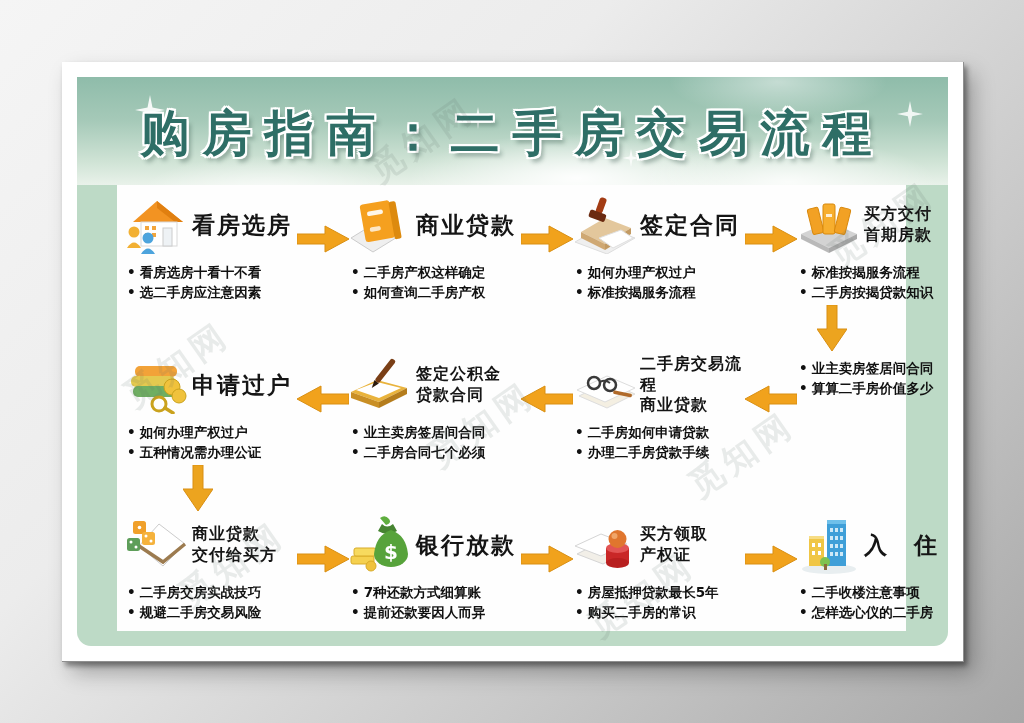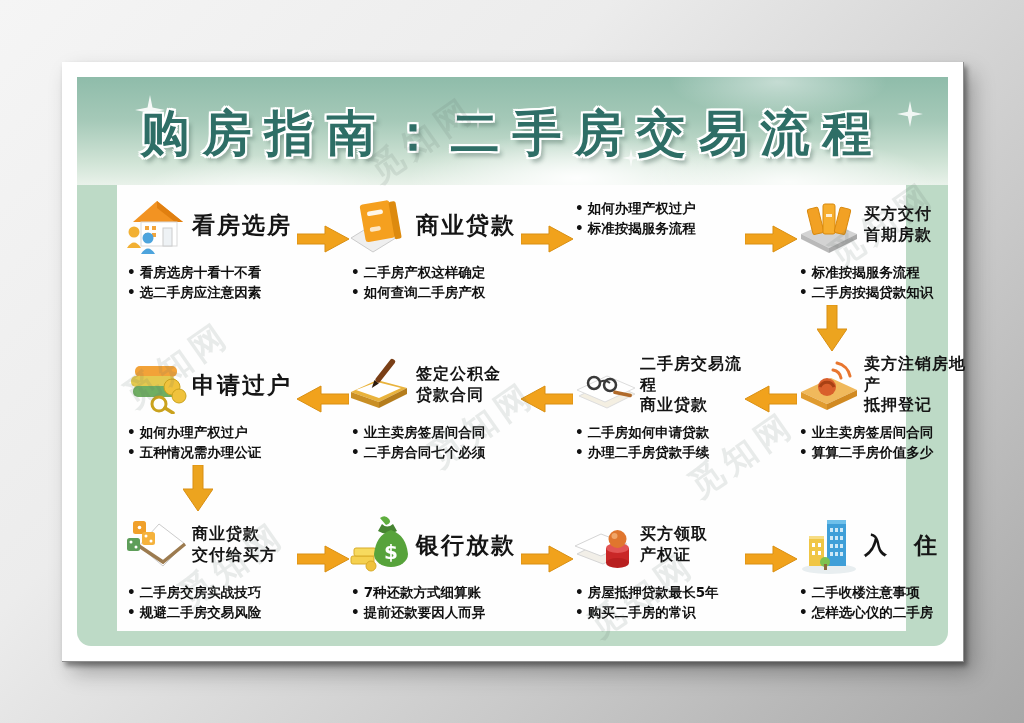--- a/index.html
+++ b/index.html
@@ -152,20 +152,36 @@
                 <span>如何查询二手房产权</span>
               </li>
             </ul>
           </div>
           <div class="harrow">
             <svg width="52" height="32" viewBox="0 0 52 32">
               <polygon points="0,11 28,11 28,3 52,16 28,29 28,21 0,21" fill="#f1a21c" stroke="#d98f12" stroke-width="1"></polygon>
             </svg>
           </div>
           <div class="cell">
+            <div class="cell-top">
+              <div class="icon">
+                <svg viewBox="0 0 64 58">
+  <polygon points="2,46 30,30 62,42 34,58" fill="#efefef" stroke="#dddddd"></polygon>
+  <polygon points="8,36 32,22 58,32 32,48" fill="#e3c79c"></polygon>
+  <polygon points="8,36 32,48 32,54 8,42" fill="#cfa873"></polygon>
+  <polygon points="58,32 32,48 32,54 58,38" fill="#c29a63"></polygon>
+  <g transform="rotate(20 26 14)">
+    <rect x="23" y="1" width="7" height="16" rx="2.5" fill="#a33c14"></rect>
+    <rect x="18" y="16" width="17" height="8" rx="2" fill="#6b2a10"></rect>
+  </g>
+  <polygon points="26,42 48,34 60,42 40,52" fill="#ffffff" stroke="#e0e0e0"></polygon>
+</svg>
+              </div>
+              <div class="cell-title t1"><span>签定合同</span></div>
+            </div>
             <ul class="bullets">
               <li class="bullet">
                 <span class="dot">•</span>
                 <span>如何办理产权过户</span>
               </li>
               <li class="bullet">
                 <span class="dot">•</span>
                 <span>标准按揭服务流程</span>
               </li>
             </ul>
@@ -299,34 +315,20 @@
                 <span>办理二手房贷款手续</span>
               </li>
             </ul>
           </div>
           <div class="harrow">
             <svg width="52" height="32" viewBox="0 0 52 32">
               <polygon points="52,11 24,11 24,3 0,16 24,29 24,21 52,21" fill="#f1a21c" stroke="#d98f12" stroke-width="1"></polygon>
             </svg>
           </div>
           <div class="cell">
-            <div class="cell-top">
-              <div class="icon">
-                <svg viewBox="0 0 64 58">
-  <polygon points="4,36 34,22 60,34 30,48" fill="#f0b95c"></polygon>
-  <polygon points="4,36 30,48 30,54 4,42" fill="#e09b2f"></polygon>
-  <polygon points="60,34 30,48 30,54 60,40" fill="#d18a22"></polygon>
-  <circle cx="30" cy="31" r="9" fill="#d95f2b"></circle>
-  <path d="M23 31 a7.5 7.5 0 0 1 14 0" fill="none" stroke="#a84114" stroke-width="3"></path>
-  <path d="M36 14 a10 10 0 0 1 8 8" fill="none" stroke="#e8762f" stroke-width="3" stroke-linecap="round"></path>
-  <path d="M40 7 a17 17 0 0 1 13 13" fill="none" stroke="#e8762f" stroke-width="3" stroke-linecap="round"></path>
-</svg>
-              </div>
-              <div class="cell-title t2"><span>卖方注销房地产</span><br><span>抵押登记</span></div>
-            </div>
             <ul class="bullets">
               <li class="bullet">
                 <span class="dot">•</span>
                 <span>业主卖房签居间合同</span>
               </li>
               <li class="bullet">
                 <span class="dot">•</span>
                 <span>算算二手房价值多少</span>
               </li>
             </ul>

